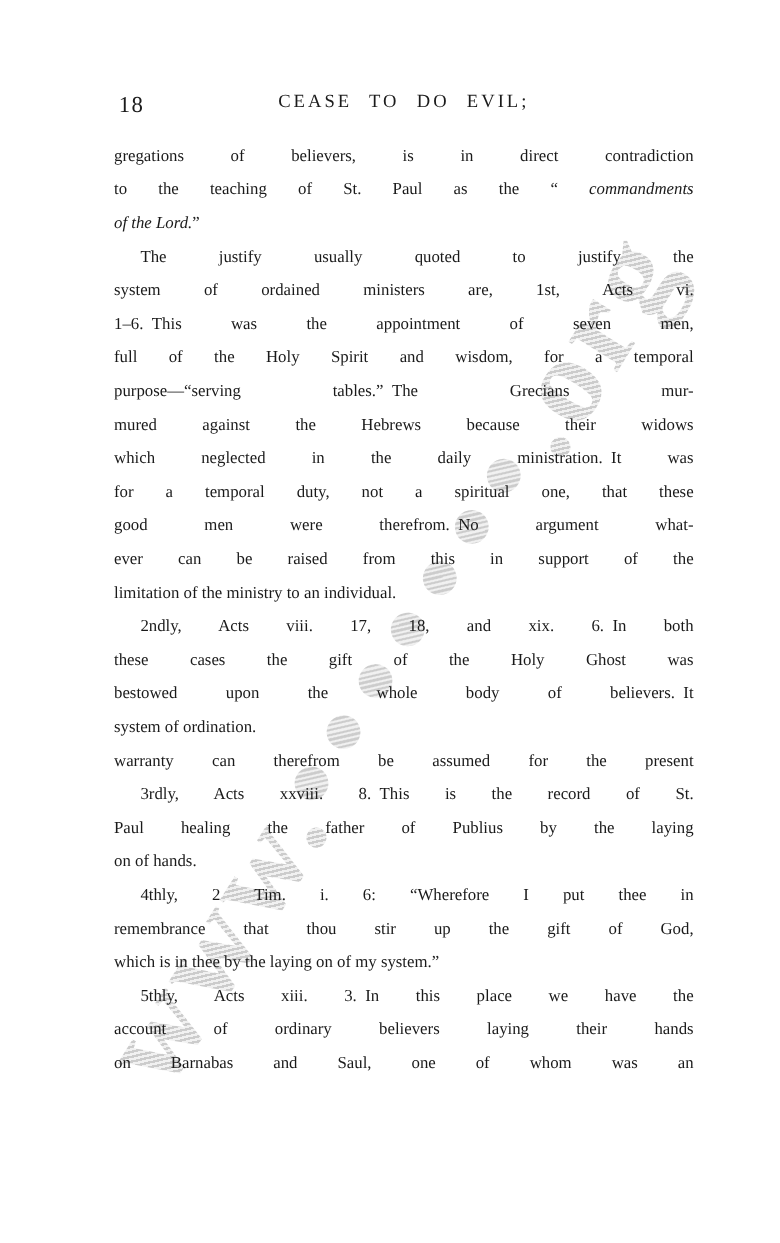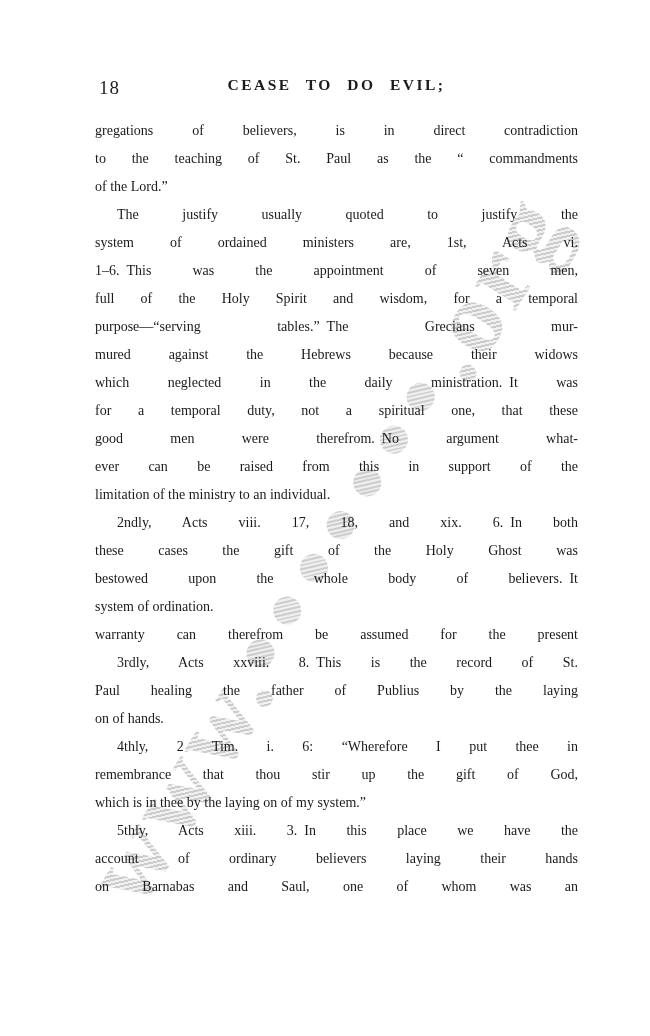--- a/index.html
+++ b/index.html
@@ -48,39 +48,39 @@
     position: absolute;
     left: 4px;
     top: 1px;
     font-size: 19px;
     letter-spacing: 1px;
   }
   .running-title {
     display: block;
     text-align: center;
     font-size: 15.5px;
-    font-weight: 700;
+    font-weight: 400;
     letter-spacing: 2.5px;
     word-spacing: 8px;
   }
   
   .body-text {
     position: absolute;
     top: 117px;
     left: 95px;
     width: 483px;
     z-index: 1;
     font-size: 14px;
     line-height: 28px;
     color: #1a1a1a;
   }
   .line { text-align: justify; text-align-last: justify; }
   .line.no-just { text-align: right; text-align-last: left; }
   .line.indent { text-indent: 22px; }
-  .it { }
+  .it { font-style: italic; }
 </style>
 </head>
 <body>
 
 <div class="page">
 
   <div class="watermark" aria-hidden="true">
     <span class="wm-frag">www.</span><span class="wm-frag wm-mid">•••••••</span><span class="wm-frag">.org</span>
   </div>
 

